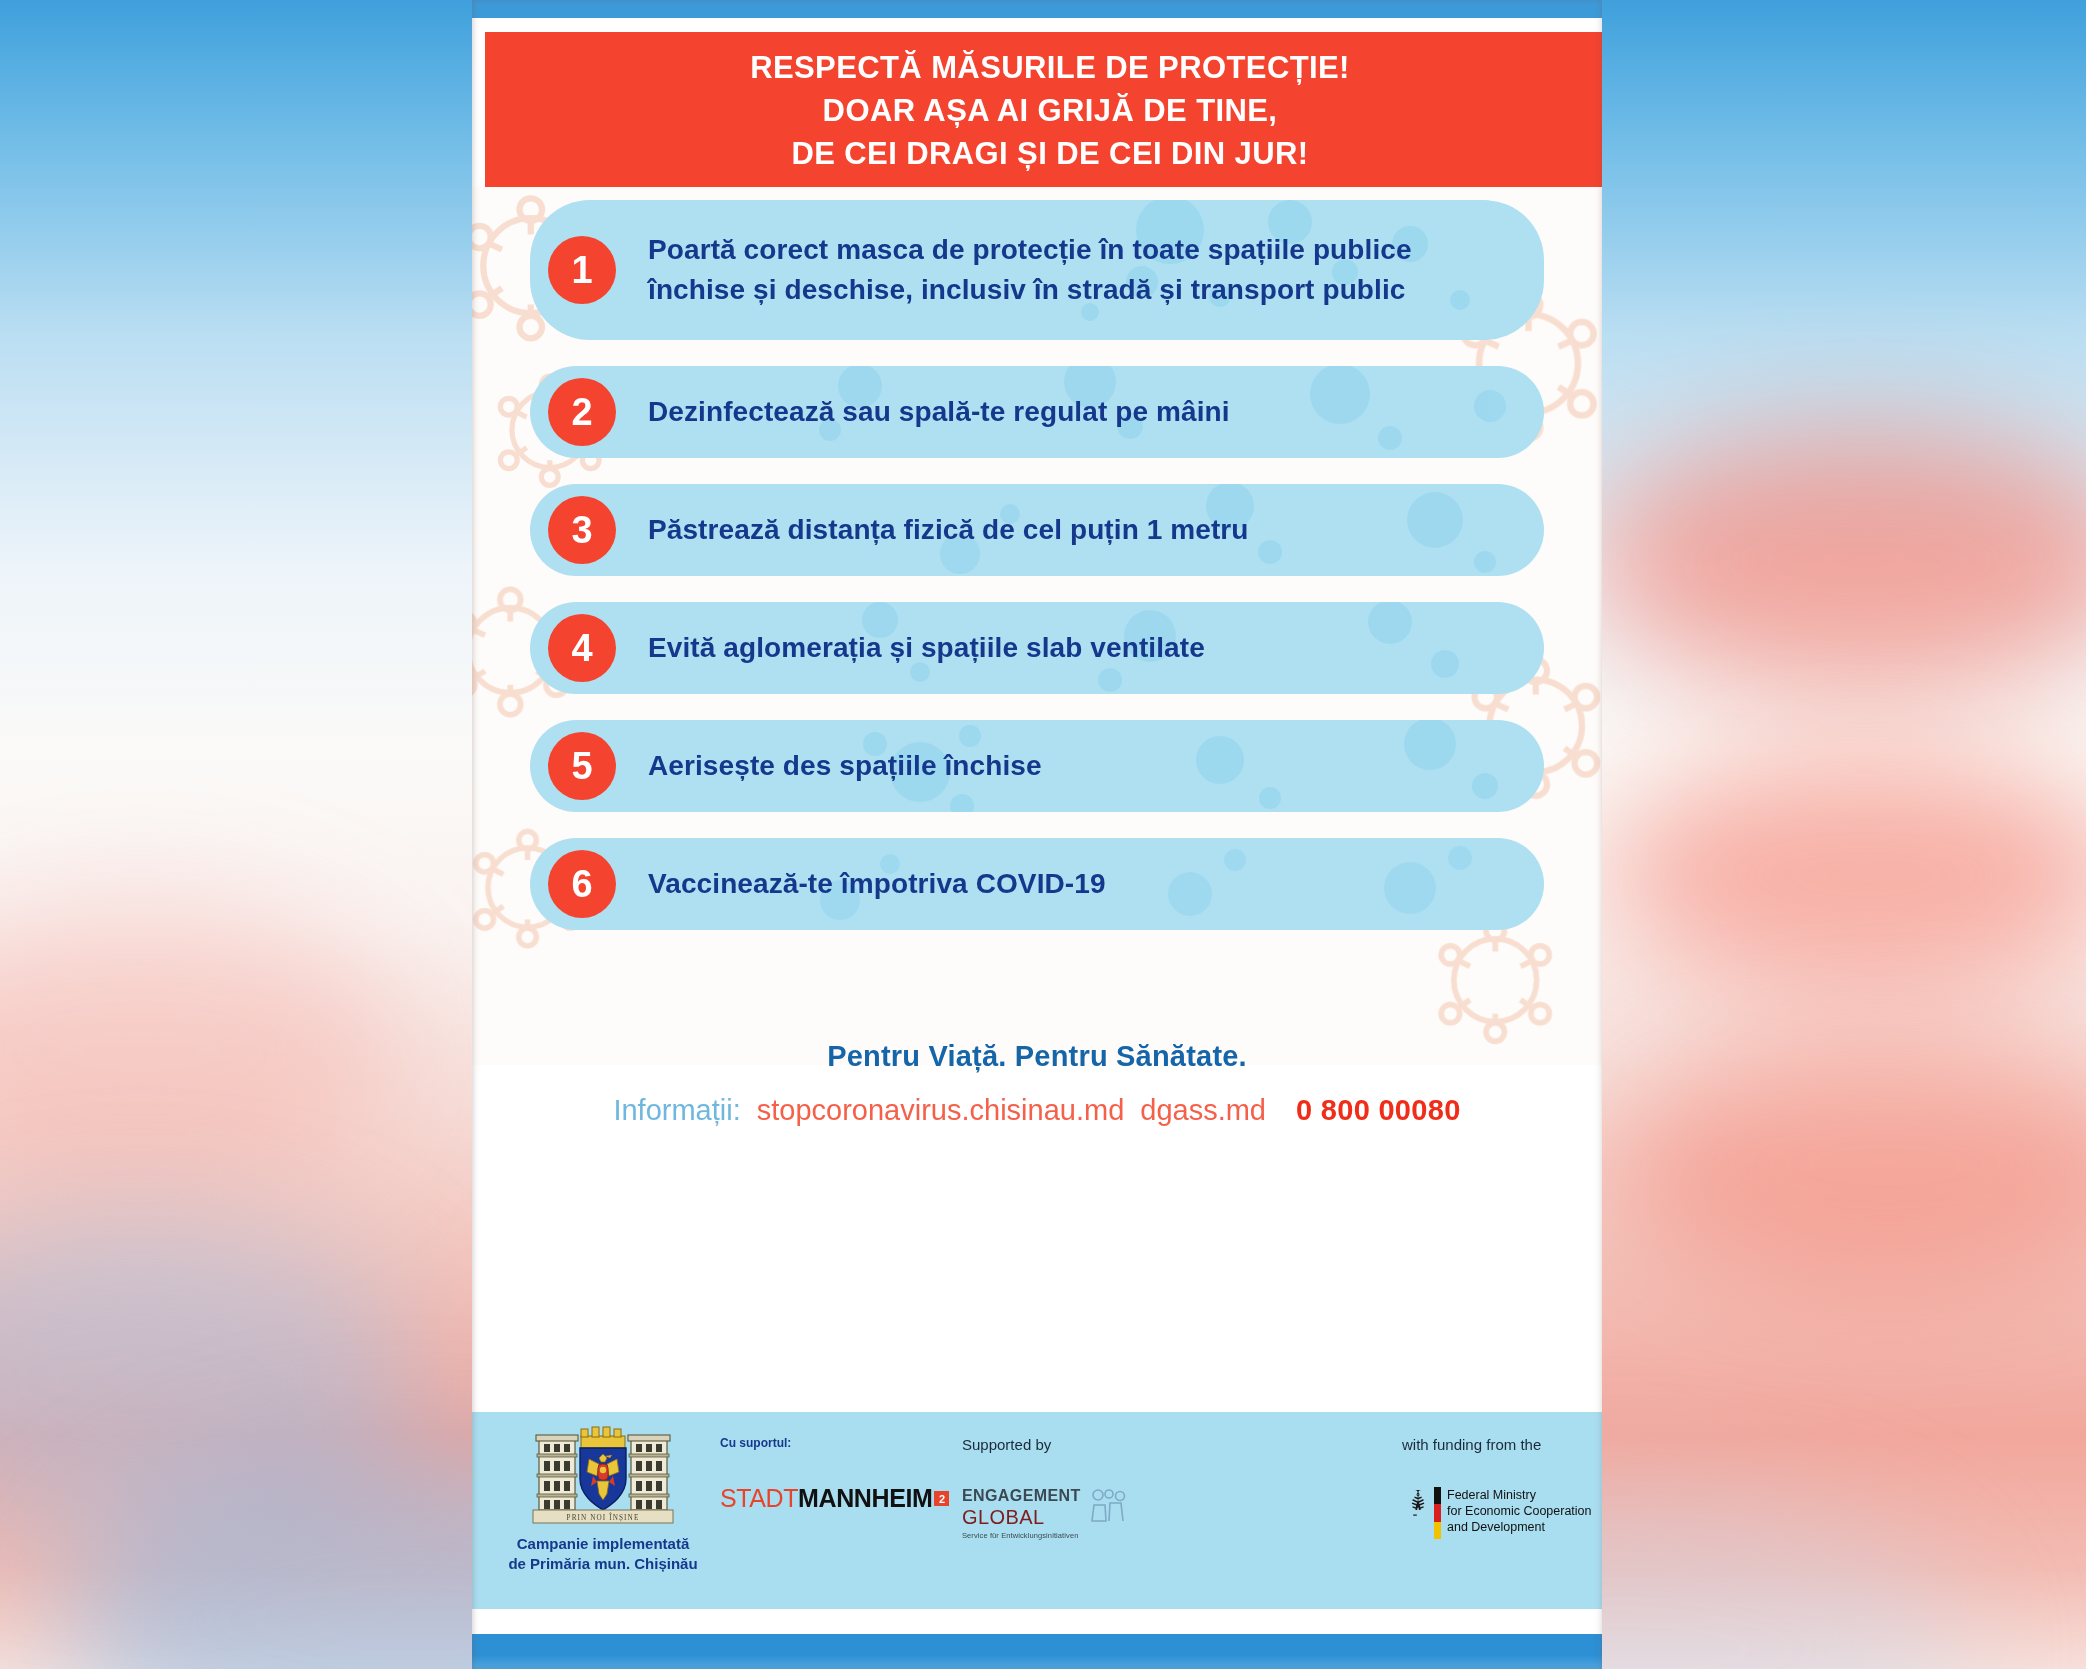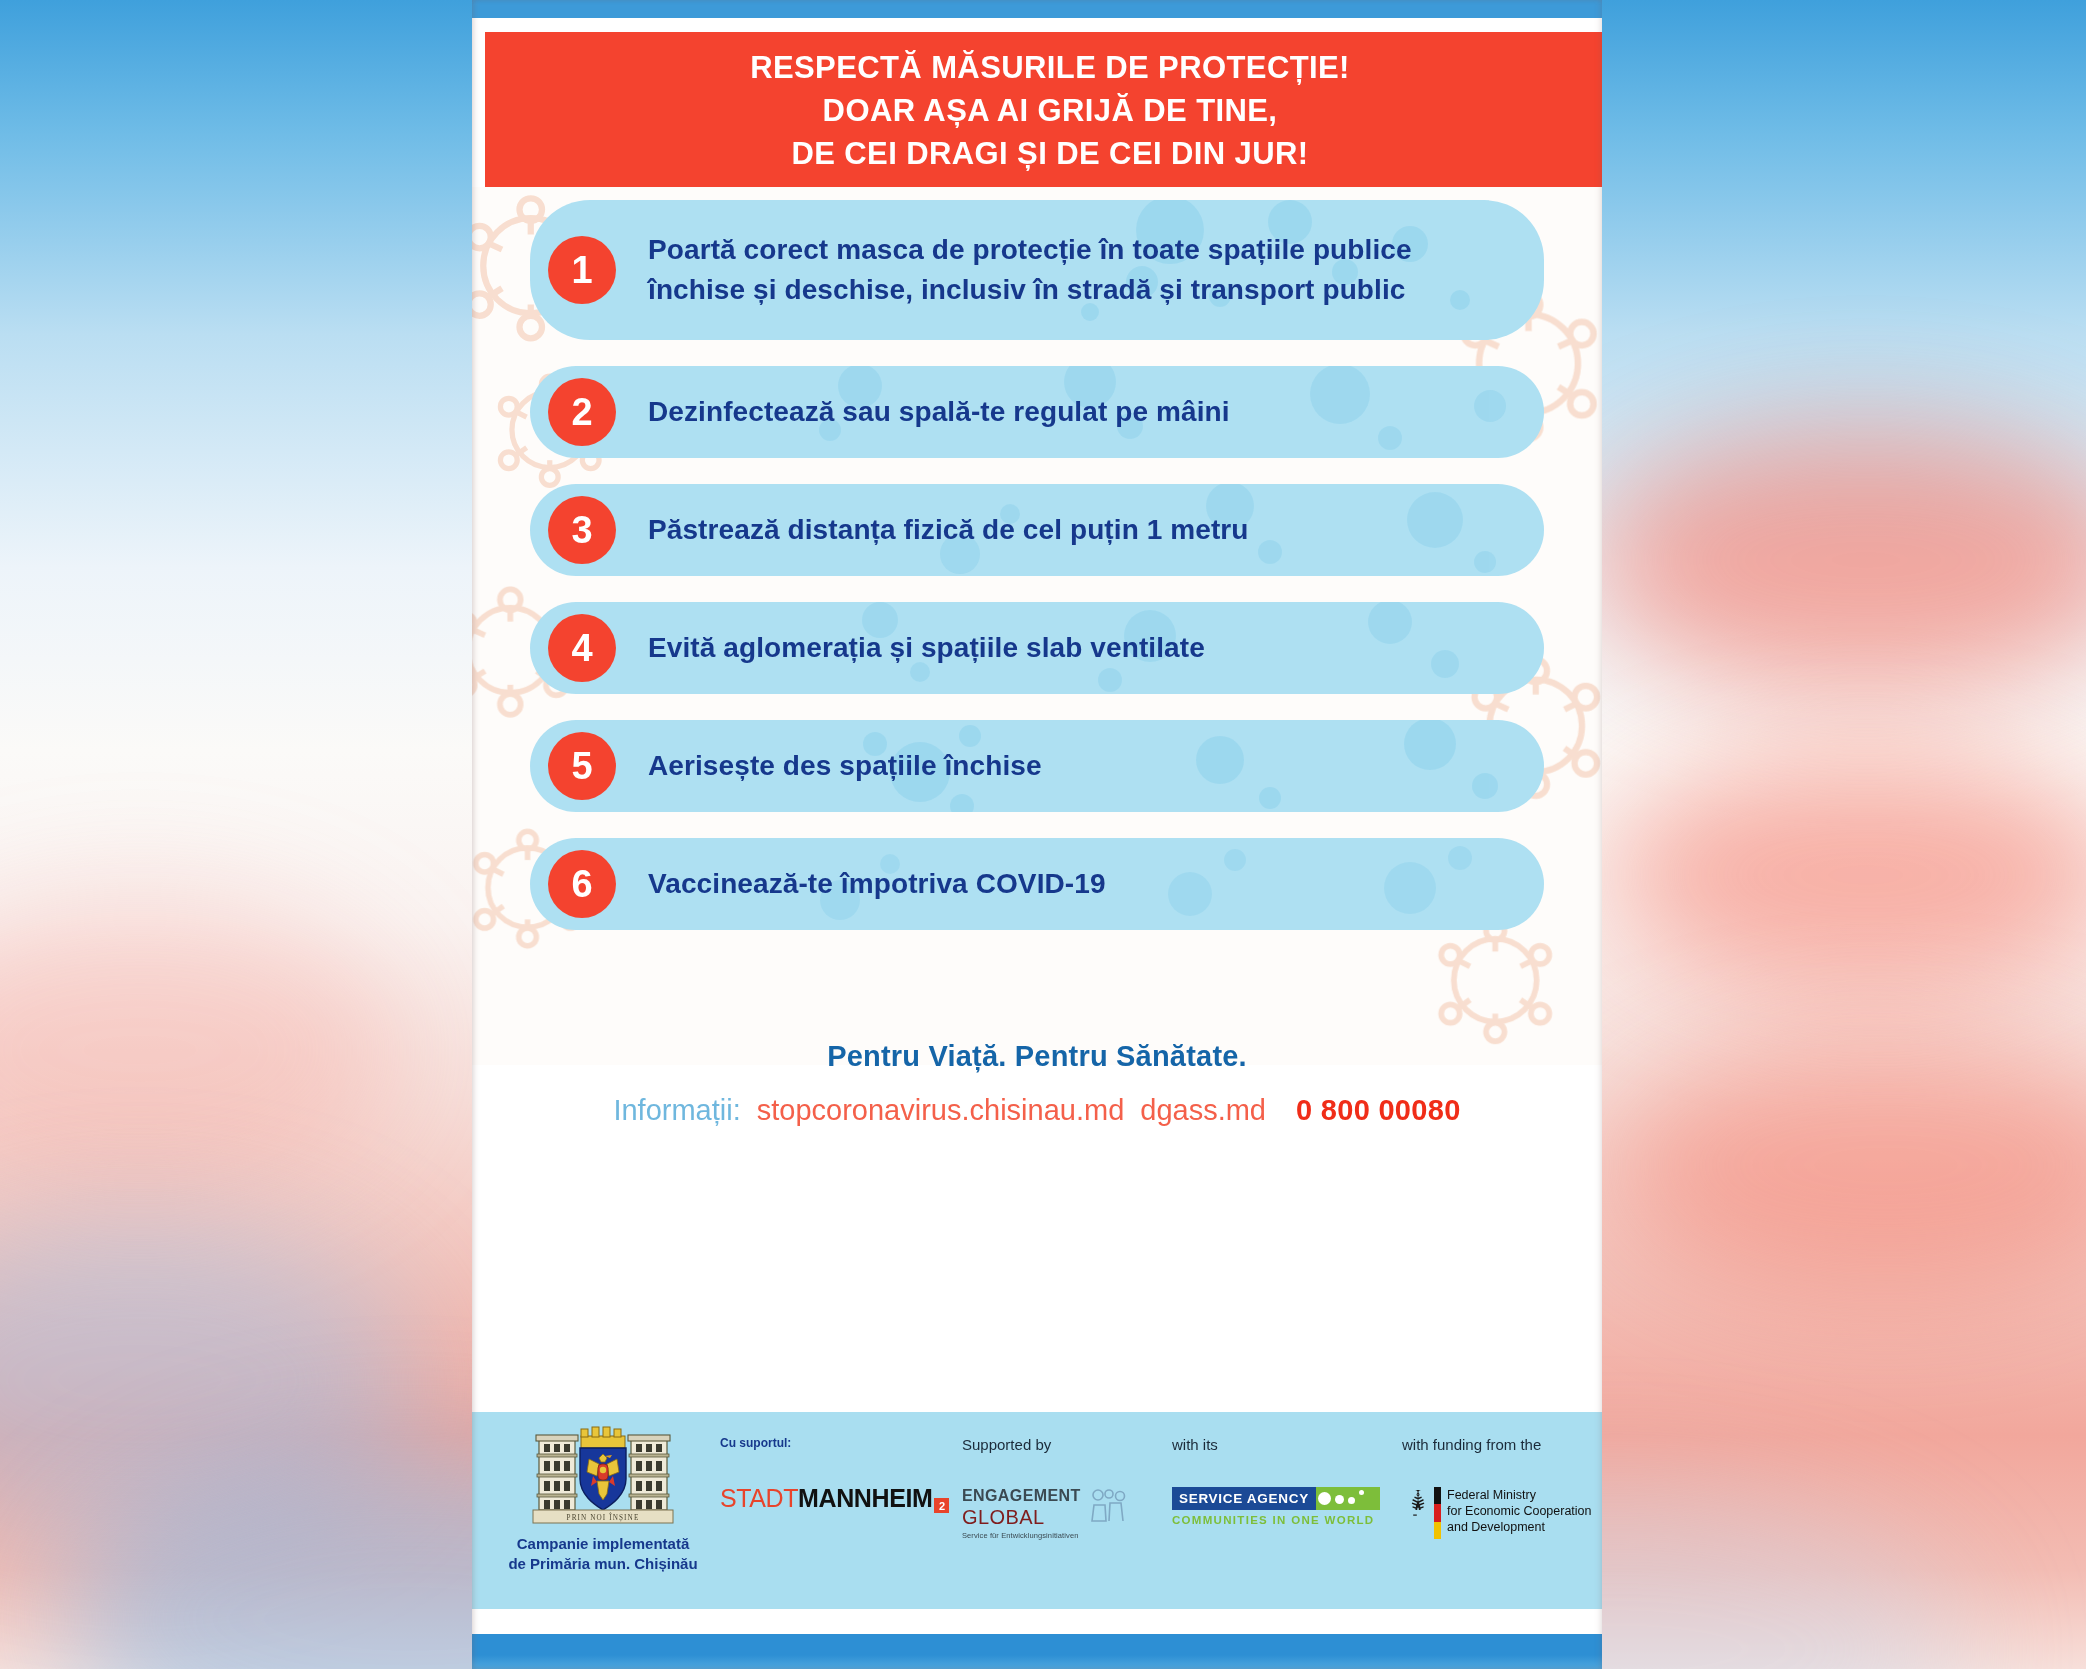--- a/index.html
+++ b/index.html
@@ -216,21 +216,21 @@
     margin-top: 6px;
     text-align: center;
     color: #16388C;
     font-size: 15px;
     font-weight: bold;
     line-height: 1.33;
   }
 
   
   .stadt-wordmark {
-    display: flex; align-items: flex-end;
+    display: flex; align-items: center;
     font-size: 25px; font-weight: bold; letter-spacing: -0.4px;
   }
   .sw-stadt { color: #E8442B; font-weight: normal; }
   .sw-mannheim { color: #111111; font-weight: bold; }
   .sw-sq {
     width: 15px; height: 15px; background: #E8442B;
     color: #FFFFFF; font-size: 11px; font-weight: bold;
     display: flex; align-items: center; justify-content: center;
     margin-left: 2px; margin-top: 0px;
   }
@@ -639,35 +639,20 @@
               <circle cx="9" cy="7" r="5"></circle>
               <circle cx="20" cy="6" r="4"></circle>
               <circle cx="31" cy="8" r="4.5"></circle>
               <path d="M3 33 L5 17 L16 17 L17 33 Z"></path>
               <path d="M20 33 L21 15 L32 15 L34 33"></path>
             </g>
           </svg>
         </div>
       </div>
 
-      <div class="footer-col fc-sa">
-        <div class="footer-caption thin">with its</div>
-        <div>
-          <div class="sa-row">
-            <div class="sa-blue">SERVICE AGENCY</div>
-            <div class="sa-green">
-              <span class="sa-dot" style="left:2px;  top:5px;  width:13px; height:13px;"></span>
-              <span class="sa-dot" style="left:19px; top:8px;  width:9px;  height:9px;"></span>
-              <span class="sa-dot" style="left:32px; top:10px; width:7px;  height:7px;"></span>
-              <span class="sa-dot" style="left:43px; top:3px;  width:5px;  height:5px;"></span>
-            </div>
-          </div>
-          <div class="sa-sub">COMMUNITIES IN ONE WORLD</div>
-        </div>
-      </div>
 
       <div class="footer-col fc-bmz">
         <div class="footer-caption thin">with funding from the</div>
         <div class="bmz-row">
           <svg class="bmz-eagle" viewBox="0 0 26 30">
             <g fill="#1A1A1A">
               <path d="M13 2 c1.6 0 2.6 1 2.6 2.2 0 .9-.5 1.5-1.1 1.8 l.3 1.3 2.2-.9 .5 1.1 -2.2 1 .4 1.6 3.6-1.6 .6 1.2 -3.7 1.8 .4 1.7 4.6-2.1 .5 1.3 -4.6 2.3 .3 1.4 4.5-1.7 .4 1.3 -4.3 1.9 .3 1.6 3.1-.9 .3 1.2 -3.2 1.2 .2 1.4 -1.8 0 -.3-2.3 -1.1 0 -.3 2.3 -1.8 0 .2-1.4 -3.2-1.2 .3-1.2 3.1 .9 .3-1.6 -4.3-1.9 .4-1.3 4.5 1.7 .3-1.4 -4.6-2.3 .5-1.3 4.6 2.1 .4-1.7 -3.7-1.8 .6-1.2 3.6 1.6 .4-1.6 -2.2-1 .5-1.1 2.2 .9 .3-1.3 c-.6-.3-1.1-.9-1.1-1.8 0-1.2 1-2.2 2.6-2.2 z"></path>
               <path d="M11.2 26.5 h3.6 v1.2 h-3.6 z"></path>
             </g>
           </svg>

